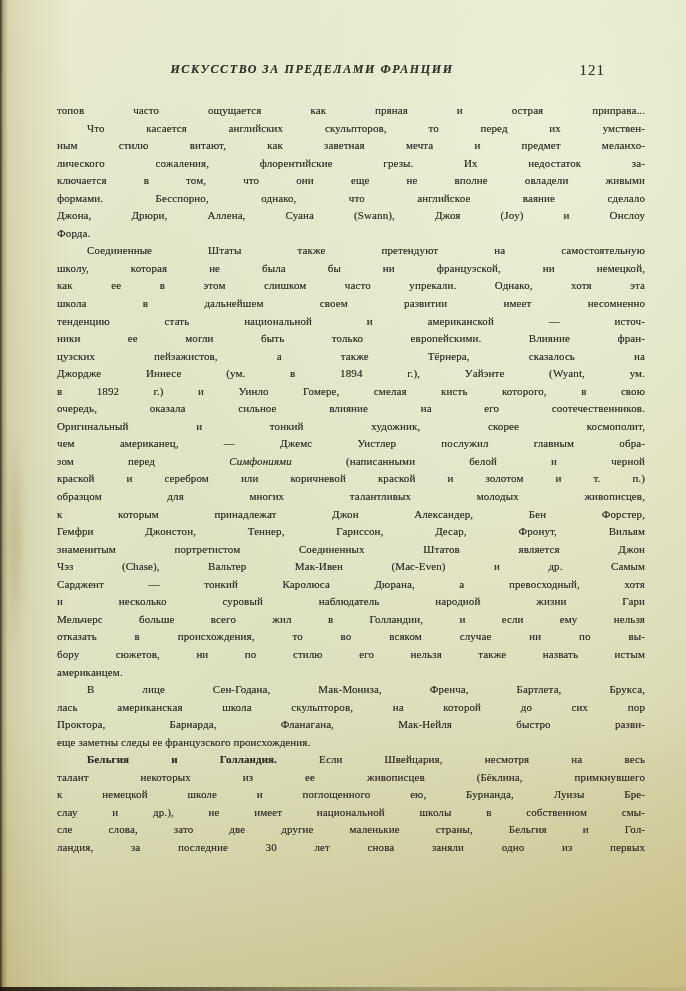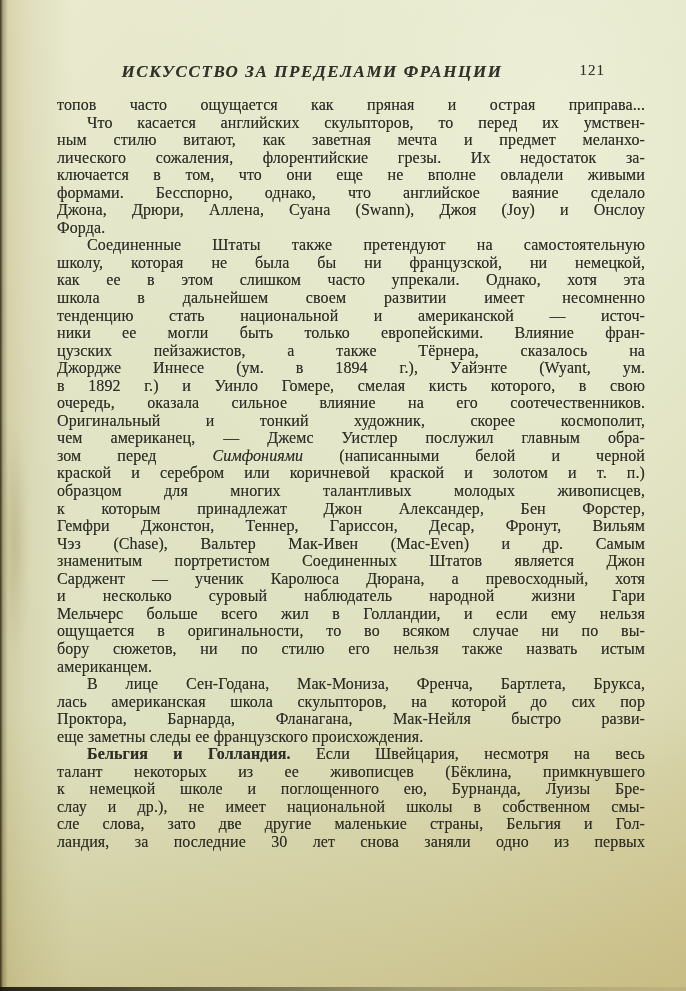--- a/index.html
+++ b/index.html
@@ -29,31 +29,31 @@
     background:radial-gradient(ellipse at center, rgba(125,100,45,0.28), rgba(125,100,45,0) 70%);
     filter:blur(5px);
   }
   .running-header{
     position:absolute;left:57px;top:62px;width:588px;height:22px;
     color:#33322a;
   }
   .running-header .title{
     display:block;text-align:center;padding-right:78px;
     font-style:italic;font-weight:bold;
-    font-size:17px;letter-spacing:1.6px;
+    font-size:12px;letter-spacing:1.6px;
     text-shadow:0 0 0.5px rgba(51,50,42,0.5);
   }
   .running-header .pagenum{
     position:absolute;right:40px;top:0;
     font-size:15px;letter-spacing:1px;
     text-shadow:0 0 0.5px rgba(51,50,42,0.5);
   }
   .page-body{
-    position:absolute;left:57px;top:96px;width:588px;
-    font-size:16px;line-height:17.55px;
+    position:absolute;left:57px;top:102px;width:588px;
+    font-size:11px;line-height:17.55px;
     color:#2e2d26;letter-spacing:0.1px;
     text-shadow:0 0 0.5px rgba(46,45,38,0.55);
   }
   .page-body .line{
     text-align:justify;text-align-last:justify;
     white-space:normal;height:17.55px;overflow:visible;
   }
   .page-body .line.indent{padding-left:30px;}
   .page-body .line.no-justify{text-align-last:left;}
   .page-body .bold{font-weight:bold;}
@@ -90,26 +90,26 @@
       <div class="line"><span>Джордже Иннесе (ум. в 1894 г.), Уайэнте (Wyant, ум.</span></div>
       <div class="line"><span>в 1892 г.) и Уинло Гомере, смелая кисть которого, в свою</span></div>
       <div class="line"><span>очередь, оказала сильное влияние на его соотечественников.</span></div>
       <div class="line"><span>Оригинальный и тонкий художник, скорее космополит,</span></div>
       <div class="line"><span>чем американец, — Джемс Уистлер послужил главным обра-</span></div>
       <div class="line"><span>зом перед </span><span class="italic">Симфониями</span><span> (написанными белой и черной</span></div>
       <div class="line"><span>краской и серебром или коричневой краской и золотом и т. п.)</span></div>
       <div class="line"><span>образцом для многих талантливых молодых живописцев,</span></div>
       <div class="line"><span>к которым принадлежат Джон Александер, Бен Форстер,</span></div>
       <div class="line"><span>Гемфри Джонстон, Теннер, Гариссон, Десар, Фронут, Вильям</span></div>
+      <div class="line"><span>знаменитым портретистом Соединенных Штатов является Джон</span></div>
       <div class="line"><span>Чэз (Chase), Вальтер Мак-Ивен (Mac-Even) и др. Самым</span></div>
-      <div class="line"><span>знаменитым портретистом Соединенных Штатов является Джон</span></div>
-      <div class="line"><span>Сарджент — ученик Каролюса Дюрана, а превосходный, хотя</span></div>
+      <div class="line"><span>Сарджент — тонкий Каролюса Дюрана, а превосходный, хотя</span></div>
       <div class="line"><span>и несколько суровый наблюдатель народной жизни Гари</span></div>
       <div class="line"><span>Мельчерс больше всего жил в Голландии, и если ему нельзя</span></div>
-      <div class="line"><span>ощущается в оригинальности, то во всяком случае ни по вы-</span></div>
+      <div class="line"><span>отказать в происхождения, то во всяком случае ни по вы-</span></div>
       <div class="line"><span>бору сюжетов, ни по стилю его нельзя также назвать истым</span></div>
       <div class="line no-justify"><span>американцем.</span></div>
       <div class="line indent"><span>В лице Сен-Годана, Мак-Мониза, Френча, Бартлета, Брукса,</span></div>
       <div class="line"><span>лась американская школа скульпторов, на которой до сих пор</span></div>
       <div class="line"><span>Проктора, Барнарда, Фланагана, Мак-Нейля быстро разви-</span></div>
       <div class="line no-justify"><span>еще заметны следы ее французского происхождения.</span></div>
       <div class="line indent"><span class="bold">Бельгия и Голландия.</span><span> Если Швейцария, несмотря на весь</span></div>
       <div class="line"><span>талант некоторых из ее живописцев (Бёклина, примкнувшего</span></div>
       <div class="line"><span>к немецкой школе и поглощенного ею, Бурнанда, Луизы Бре-</span></div>
       <div class="line"><span>слау и др.), не имеет национальной школы в собственном смы-</span></div>

